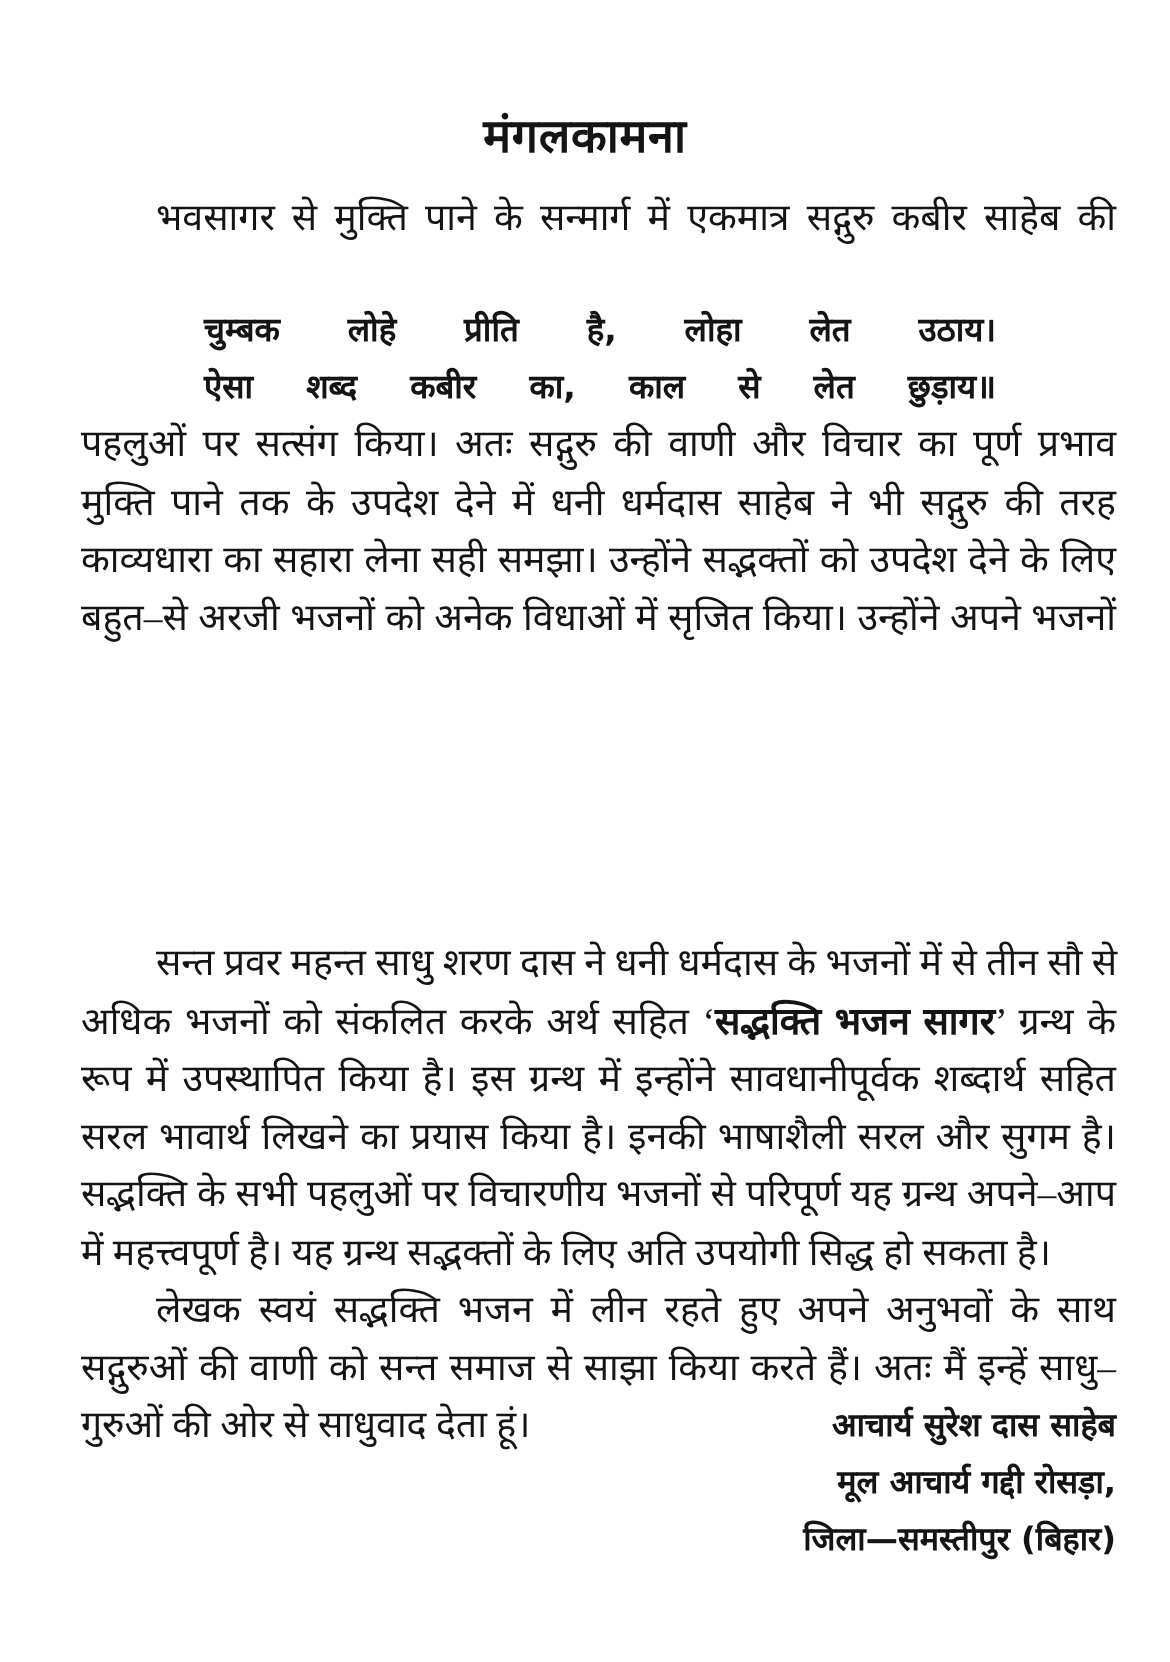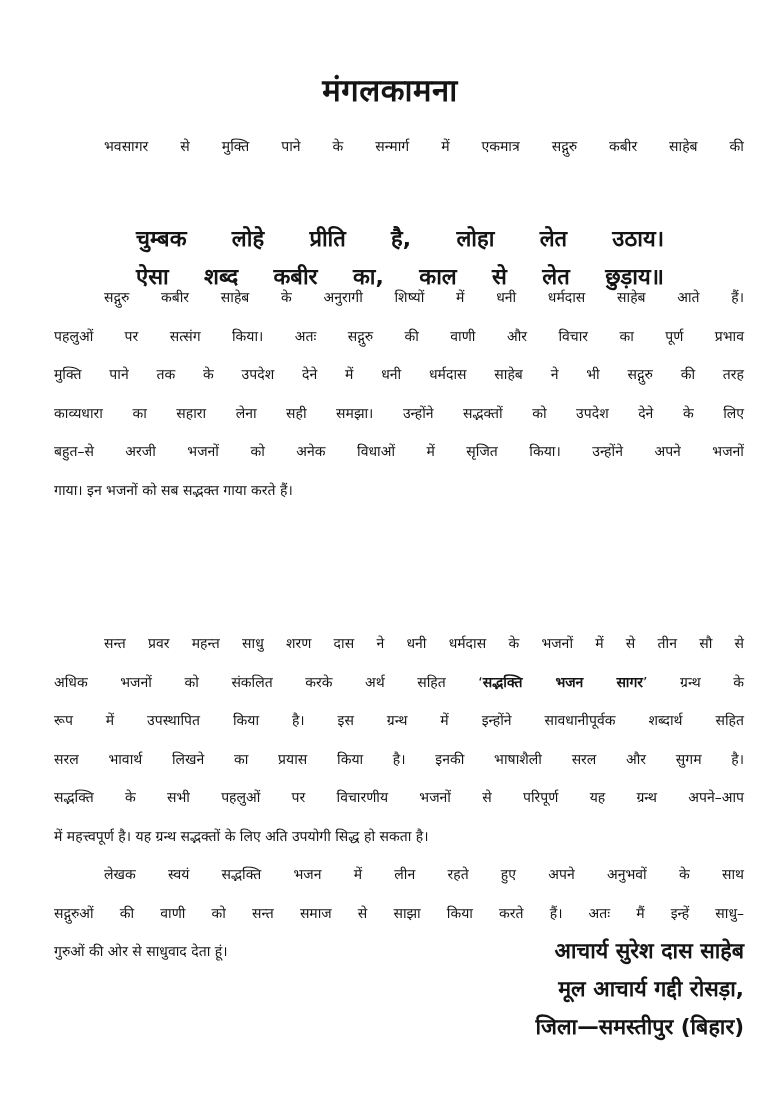--- a/index.html
+++ b/index.html
@@ -28,22 +28,23 @@
       width: 780px;
       text-align: center;
       font-size: 31px;
       font-weight: bold;
       letter-spacing: 0.5px;
     }
     .body-text {
       position: absolute;
       left: 54px;
       width: 690px;
-      font-size: 14px;
+      font-size: 25px;
       line-height: 38.5px;
+      font-family: Liberation Serif, serif;
     }
     .line {
       display: block;
       white-space: nowrap;
       text-align: justify;
       text-align-last: justify;
       height: 38.5px;
     }
     .line.last {
       text-align-last: left;
@@ -88,32 +89,30 @@
 <body>
 
 <div class="page">
 
   <div class="title">मंगलकामना</div>
 
   <div class="body-text" style="top:127px;">
     <span class="line indent">भवसागर से मुक्ति पाने के सन्मार्ग में एकमात्र सद्गुरु कबीर साहेब की</span>
   </div>
 
-  <div class="couplet" style="top:202px;margin-top:18px;">
+  <div class="couplet" style="top:202px;">
     <span class="cline">चुम्बक लोहे प्रीति है, लोहा लेत उठाय।</span>
     <span class="cline">ऐसा शब्द कबीर का, काल से लेत छुड़ाय॥</span>
   </div>
 
   <div class="body-text" style="top:278px;">
-    <span class="line indent">सद्गुरु कबीर साहेब के अनुरागी शिष्यों में धनी धर्मदास साहेब आते हैं।</span>
     <span class="line">पहलुओं पर सत्संग किया। अतः सद्गुरु की वाणी और विचार का पूर्ण प्रभाव</span>
     <span class="line">मुक्ति पाने तक के उपदेश देने में धनी धर्मदास साहेब ने भी सद्गुरु की तरह</span>
     <span class="line">काव्यधारा का सहारा लेना सही समझा। उन्होंने सद्भक्तों को उपदेश देने के लिए</span>
     <span class="line">बहुत–से अरजी भजनों को अनेक विधाओं में सृजित किया। उन्होंने अपने भजनों</span>
-    <span class="line last">गाया। इन भजनों को सब सद्भक्त गाया करते हैं।</span>
   </div>
 
   <div class="body-text" style="top:855px;">
     <span class="line indent">लेखक स्वयं सद्भक्ति भजन में लीन रहते हुए अपने अनुभवों के साथ</span>
     <span class="line">सद्गुरुओं की वाणी को सन्त समाज से साझा किया करते हैं। अतः मैं इन्हें साधु–</span>
     <span class="line last">गुरुओं की ओर से साधुवाद देता हूं।</span>
   </div>
 
   <div class="body-text" style="top:624px;">
     <span class="line indent">सन्त प्रवर महन्त साधु शरण दास ने धनी धर्मदास के भजनों में से तीन सौ से</span>

